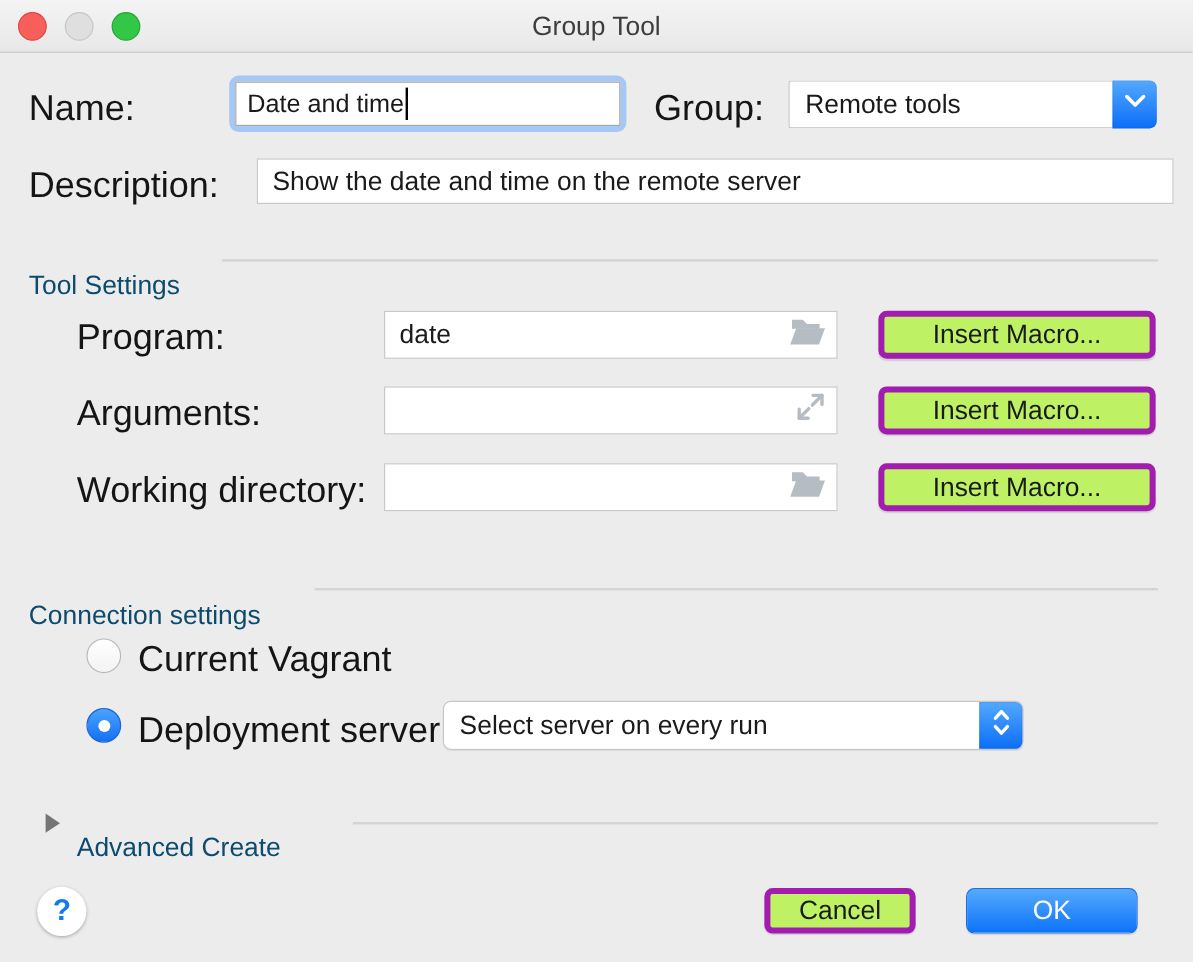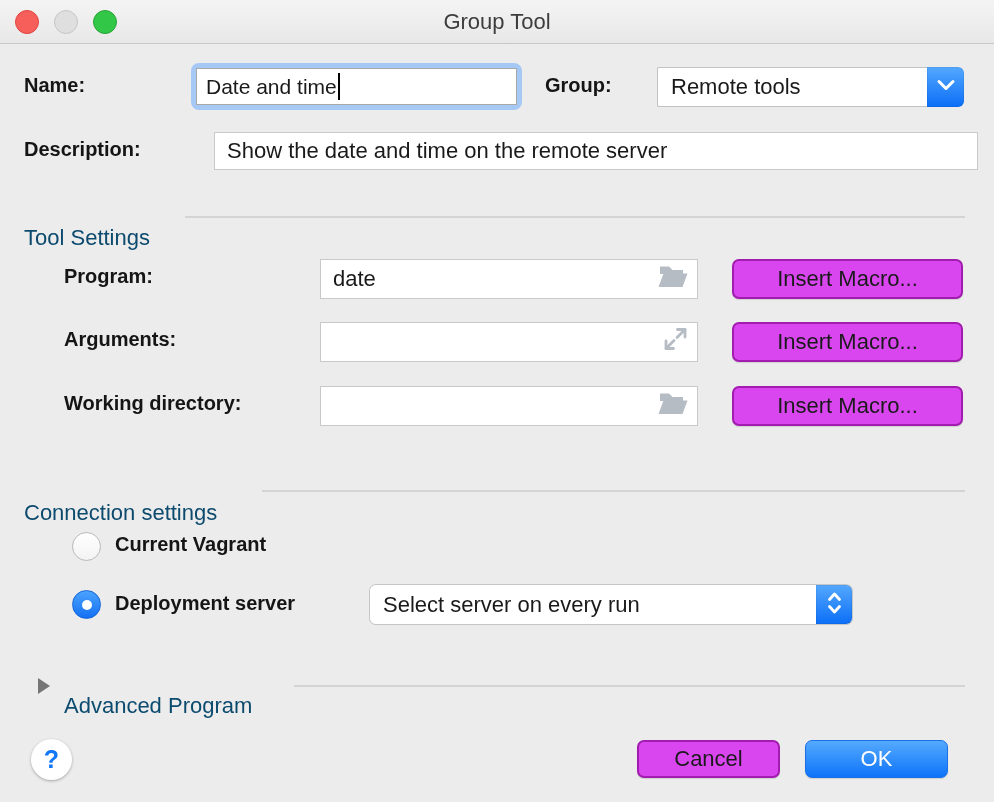--- a/index.html
+++ b/index.html
@@ -22,21 +22,21 @@
     display:flex;align-items:center;justify-content:center;
     font-size:22px;color:#3d3d3d;
   }
   .traffic{position:absolute;left:15px;top:10px;display:flex;gap:15px;}
   .light{width:24px;height:24px;border-radius:50%;box-sizing:border-box;}
   .light.red{background:#f7605a;border:1px solid #e0443f;}
   .light.gray{background:#dfdfdf;border:1px solid #c6c6c6;}
   .light.green{background:#33c748;border:1px solid #27a436;}
 
   
-  .lbl{position:absolute;font-size:20px;color:#151515;white-space:nowrap;font-weight:bold;}
+  .lbl{position:absolute;font-size:30px;color:#151515;white-space:nowrap;}
   .sect{position:absolute;font-size:22px;color:#0c4a6e;white-space:nowrap;margin-top:20px;}
   .rule{position:absolute;height:2px;background:#d4d4d4;}
 
   
   .field{
     position:absolute;box-sizing:border-box;background:#fff;
     border:1px solid #c9c9c9;display:flex;align-items:center;
     font-size:22px;color:#1a1a1a;padding:0 12px;white-space:nowrap;overflow:hidden;
   }
   .focus-ring{
@@ -65,21 +65,21 @@
     border-radius:0 6px 6px 0;
     box-shadow:inset 0 0 0 1px rgba(0,0,0,0.05);
   }
   .popup{border-radius:6px;box-shadow:0 0 0 1px #c6c6c6, 0 1px 1px rgba(0,0,0,.08);}
   .popup .combo-text{border:none;border-radius:6px 0 0 6px;}
   .popup .combo-btn{width:36px;}
 
   
   .btn{
     position:absolute;box-sizing:border-box;display:flex;align-items:center;justify-content:center;
-    font-size:22px;color:#1a1a1a;background:#d946ef;border:2px solid #a21caf;border-radius:7px;
+    font-size:22px;color:#1a1a1a;background:#bef264;border:5px solid #a21caf;border-radius:7px;
     box-shadow:0 1px 1px rgba(0,0,0,.12);cursor:default;
   }
   .btn.primary{
     background:linear-gradient(180deg,#55aafe 0%,#0d73f9 100%);
     border:1px solid #1a70e8;color:#fff;
   }
   .help-btn{
     position:absolute;width:41px;height:41px;border-radius:50%;background:#fff;
     box-shadow:0 1px 3px rgba(0,0,0,.3);display:flex;align-items:center;justify-content:center;
     font-size:25px;font-weight:700;color:#1278f7;
@@ -208,26 +208,26 @@
       <span>
         <svg width="17" height="28" viewBox="0 0 17 28" stroke="#ffffff" stroke-width="2.8" fill="none" stroke-linecap="round" stroke-linejoin="round">
           <path d="M3.5 10.5 L8.5 5 L13.5 10.5"></path>
           <path d="M3.5 17.5 L8.5 23 L13.5 17.5"></path>
         </svg>
       </span>
     </div>
   </div>
 
   <div class="disclosure" style="left:38px;top:678px;"></div>
-  <div class="sect" style="left:64px;top:673px;">Advanced Program</div>
+  <div class="sect" style="left:64px;top:673px;">Advanced Create</div>
   <div class="rule" style="left:294px;top:685px;width:671px;"></div>
 
   <div class="help-btn" style="left:31px;top:739px;">
     <span>?</span>
   </div>
-  <div class="btn" style="left:637px;top:740px;width:143px;height:38px;">
+  <div class="btn" style="left:637px;top:740px;width:126px;height:38px;">
     <span>Cancel</span>
   </div>
   <div class="btn primary" style="left:805px;top:740px;width:143px;height:38px;">
     <span>OK</span>
   </div>
 
 </div>
 
 </body></html>

